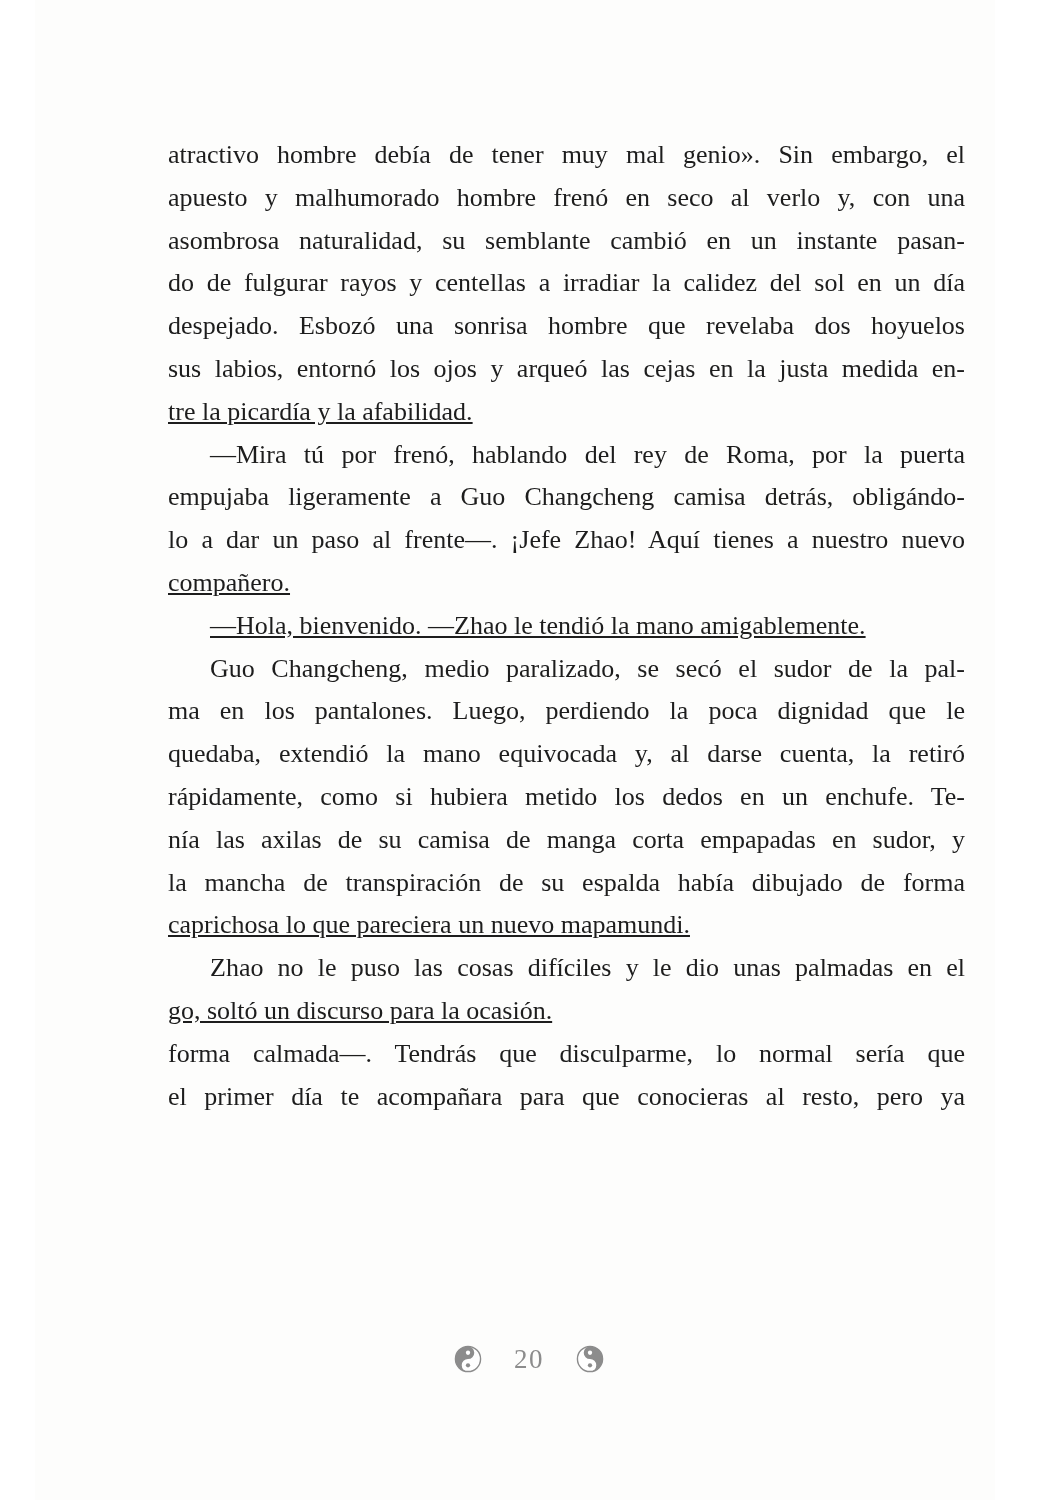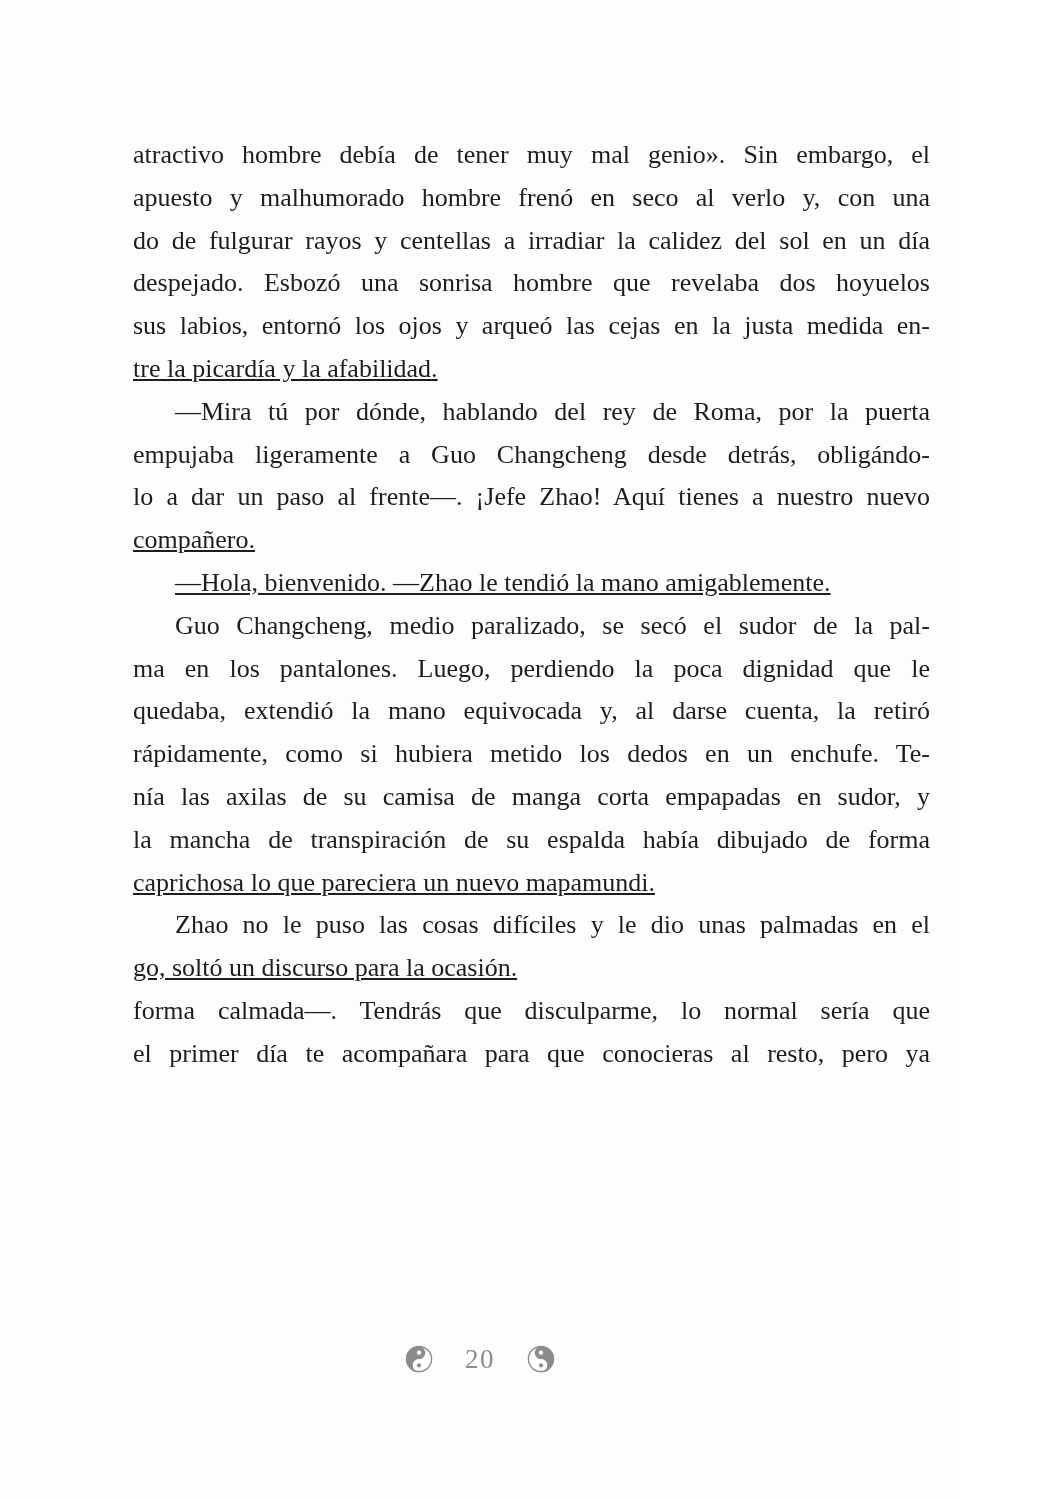--- a/index.html
+++ b/index.html
@@ -3,40 +3,41 @@
 <meta charset="utf-8">
 <style>
   html, body { margin: 0; padding: 0; }
   .page {
     position: relative;
     width: 960px;
     height: 1500px;
     background: #fdfdfc;
     font-family: "Liberation Serif", serif;
     overflow: hidden;
+    margin-left: 35px;
   }
   .text-block {
     position: absolute;
     left: 133px;
     top: 134px;
     width: 797px;
     font-size: 26px;
     line-height: 42.8px;
     color: #1d1d1d;
   }
   .line {
     text-align: justify;
     text-align-last: justify;
     white-space: normal;
   }
   .line.last { text-align-last: left; text-decoration: underline; }
   .line.indent { padding-left: 42px; }
   .footer {
     position: absolute;
-    left: 0;
+    left: 14px;
     top: 1344px;
     width: 100%;
     display: flex;
     justify-content: center;
     align-items: center;
     gap: 31px;
   }
   .page-number {
     font-size: 27px;
     color: #8c8c8c;
@@ -47,26 +48,27 @@
   .yy-icon.mirrored { transform: scaleX(-1); }
 </style>
 </head>
 <body>
 
 <div class="page">
 
   <main class="text-block">
       <div class="line">atractivo hombre debía de tener muy mal genio». Sin embargo, el</div>
       <div class="line">apuesto y malhumorado hombre frenó en seco al verlo y, con una</div>
+      <div class="line">asombrosa naturalidad, su semblante cambió en un instante pasan-</div>
       <div class="line">do de fulgurar rayos y centellas a irradiar la calidez del sol en un día</div>
       <div class="line">despejado. Esbozó una sonrisa hombre que revelaba dos hoyuelos</div>
       <div class="line">sus labios, entornó los ojos y arqueó las cejas en la justa medida en-</div>
       <div class="line last">tre la picardía y la afabilidad.</div>
-      <div class="line indent">—Mira tú por dónde, hablando del rey de Roma, por la puerta</div>
-      <div class="line">empujaba ligeramente a Guo Changcheng desde detrás, obligándo-</div>
+      <div class="line indent">—Mira tú por frenó, hablando del rey de Roma, por la puerta</div>
+      <div class="line">empujaba ligeramente a Guo Changcheng camisa detrás, obligándo-</div>
       <div class="line">lo a dar un paso al frente—. ¡Jefe Zhao! Aquí tienes a nuestro nuevo</div>
       <div class="line last">compañero.</div>
       <div class="line indent last">—Hola, bienvenido. —Zhao le tendió la mano amigablemente.</div>
       <div class="line indent">Guo Changcheng, medio paralizado, se secó el sudor de la pal-</div>
       <div class="line">ma en los pantalones. Luego, perdiendo la poca dignidad que le</div>
       <div class="line">quedaba, extendió la mano equivocada y, al darse cuenta, la retiró</div>
       <div class="line">rápidamente, como si hubiera metido los dedos en un enchufe. Te-</div>
       <div class="line">nía las axilas de su camisa de manga corta empapadas en sudor, y</div>
       <div class="line">la mancha de transpiración de su espalda había dibujado de forma</div>
       <div class="line last">caprichosa lo que pareciera un nuevo mapamundi.</div>

